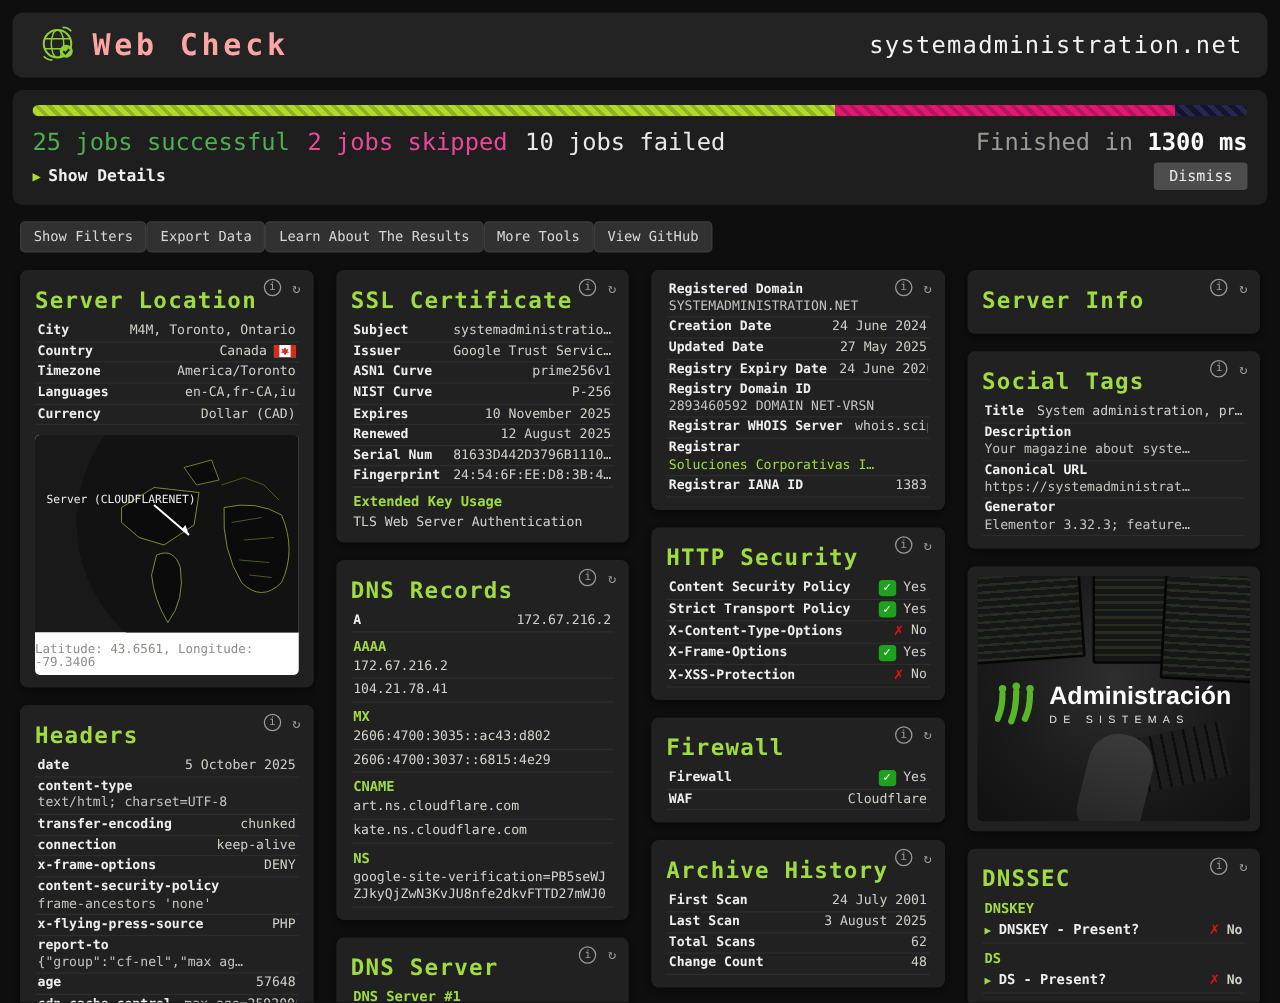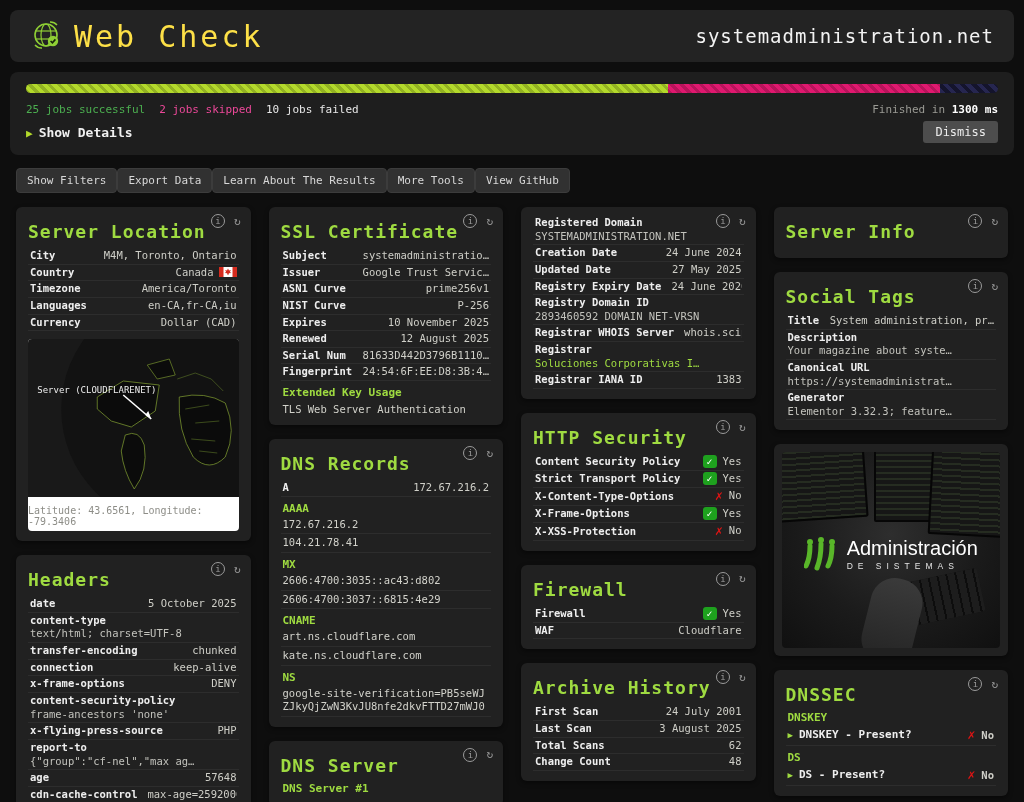--- a/index.html
+++ b/index.html
@@ -2,30 +2,30 @@
 <html><head>
 <meta charset="utf-8">
 <style>
   * { box-sizing: border-box; margin: 0; padding: 0; }
   html,body { width:1024px; height:802px; overflow:hidden; background:#0e0e0e;
     font-family:"DejaVu Sans Mono","Liberation Mono",monospace; }
   
   .site-header { margin:10px 10px 0; background:#232323; border-radius:8px;
     display:flex; justify-content:space-between; align-items:center; padding:6px 20px; height:52px; }
   .logo-wrap { display:flex; align-items:center; gap:10px; }
-  .logo-title { font-size:30px; font-weight:normal; color:#fde047; letter-spacing:3px; }
+  .logo-title { font-size:24px; font-weight:bold; color:#fca5a5; letter-spacing:3px; }
   .domain-title { font-size:19px; color:#f2f2f2; letter-spacing:1px; }
   
   .progress-panel { margin:10px 10px 0; background:#1e1e1e; border-radius:8px; padding:12px 16px 12px; }
   .bar { display:flex; height:9px; border-radius:5px; overflow:hidden; }
   .seg { height:100%; background-image:repeating-linear-gradient(45deg, rgba(0,0,0,.18) 0 3px, transparent 3px 7px); }
   .seg-success { width:66%; background-color:#b3d92b; }
   .seg-fail { width:28%; background-color:#e0186f; }
   .seg-load { flex:1; background:repeating-linear-gradient(45deg,#262650 0 4px,#14142c 4px 8px); }
-  .status-line { display:flex; justify-content:space-between; margin-top:10px; font-size:11px; }
+  .status-line { display:flex; justify-content:space-between; margin-top:10px; font-size:19px; }
   .status-left { display:flex; gap:14px; }
   .txt-success { color:#4caf50; } .txt-skipped { color:#ec4899; } .txt-failed { color:#e8e8e8; }
   .finished { color:#9a9a94; } .finished b { color:#fff; font-weight:bold; }
   .details-line { display:flex; justify-content:space-between; align-items:center; margin-top:5px; }
   .show-details { font-size:13px; font-weight:bold; color:#f0f0f0; cursor:pointer; }
   .show-details .tri { color:#b3d92b; margin-right:6px; font-size:11px; }
   .dismiss-btn { background:#4d4d4d; color:#ececec; font-size:12px; padding:4px 12px; border-radius:3px;
     border:none; font-family:inherit; cursor:pointer; }
   
   .toolbar { display:flex; margin:13px 16px 4px; }
@@ -73,21 +73,21 @@
   .mon-mid { left:92px; top:-18px; width:86px; height:88px; }
   .mon-right { right:-10px; top:-8px; width:80px; height:92px; transform:rotate(3deg); }
   .keyboard { position:absolute; right:18px; bottom:28px; width:84px; height:44px; transform:rotate(-12deg);
     background:#0d0d0d; border-radius:3px;
     background-image:repeating-linear-gradient(90deg, #1d1d1d 0 7px, #0d0d0d 7px 9px),
       repeating-linear-gradient(0deg, rgba(255,255,255,.05) 0 7px, transparent 7px 9px); }
   .arm { position:absolute; left:84px; bottom:-16px; width:52px; height:86px; transform:rotate(14deg);
     background:linear-gradient(180deg,#3a3a3a,#242424); border-radius:24px; }
   .brand { position:absolute; left:0; right:0; top:84px; display:flex; align-items:center; justify-content:center; gap:9px; }
   .brand-txt { font-family:"Liberation Sans","DejaVu Sans",sans-serif; }
-  .brand-title { font-size:20px; font-weight:normal; color:#fff; line-height:1;text-align:center; }
+  .brand-title { font-size:20px; font-weight:bold; color:#fff; line-height:1;text-align:center; }
   .brand-sub { font-size:8.5px; letter-spacing:5px; color:#e3e3e3; margin-top:3px; }
   .ssl-usage { font-size:10.5px; color:#d2d2cb; padding:3px 2px 0; }
 </style>
 </head>
 <body>
 
 <header class="site-header">
   <div class="logo-wrap">
     <svg width="34" height="34" viewBox="0 0 34 34">
       <circle cx="16" cy="16" r="11" fill="none" stroke="#8fcf35" stroke-width="1.6"></circle>

